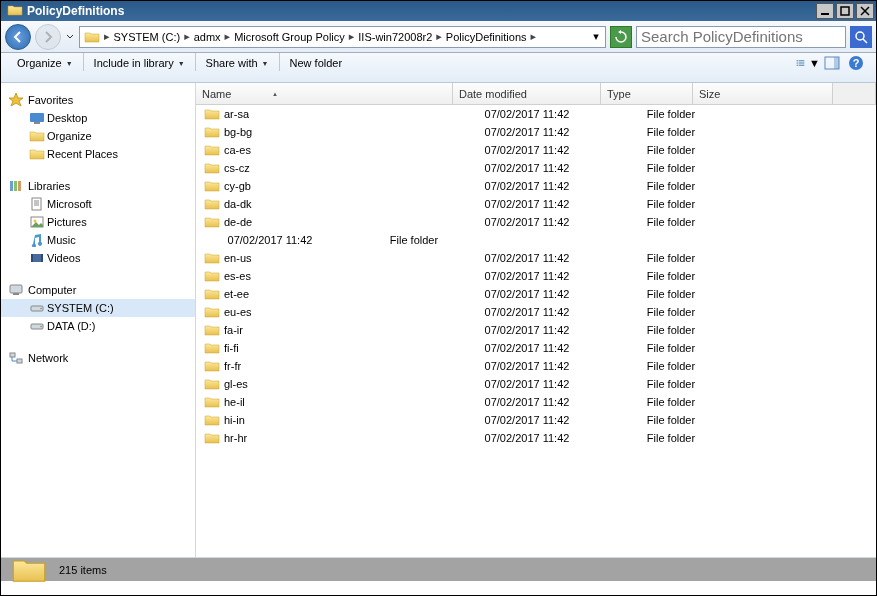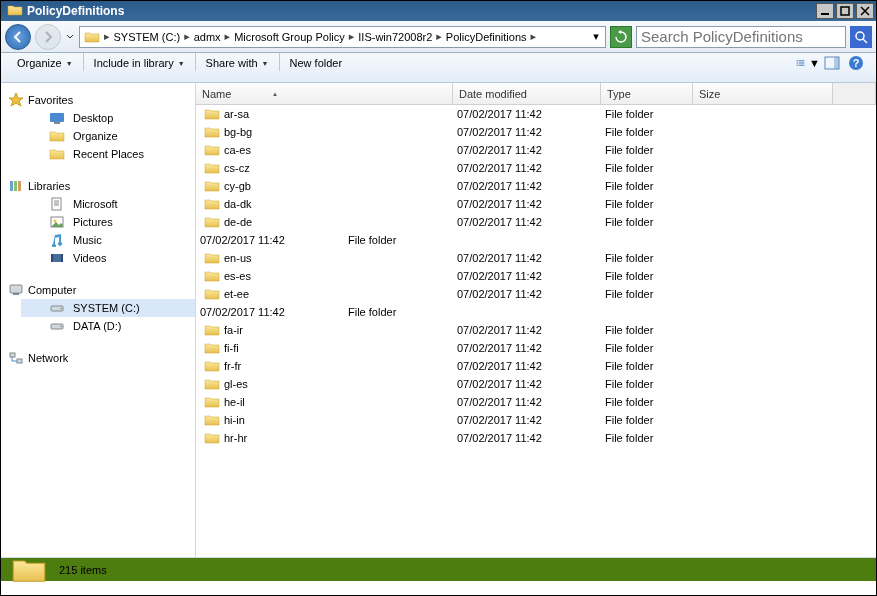--- a/index.html
+++ b/index.html
@@ -31,49 +31,49 @@
 .tbtn { padding: 4px 8px; cursor: pointer; display: flex; align-items: center; gap: 4px; }
 .tbtn .drop { font-size: 7px; color: #333; }
 .tbsep { width: 1px; height: 18px; background: #c0c8d0; margin: 0 2px; }
 .tspacer { flex: 1; }
 .ticon { width: 24px; height: 20px; display: flex; align-items: center; justify-content: center; cursor: pointer; }
 
 .content { display: flex; height: 474px; }
 .sidebar { width: 195px; border-right: 1px solid #d0d8e0; padding: 8px 0; overflow-y: auto; }
 .side-group { margin-bottom: 14px; }
 .side-head { display: flex; align-items: center; gap: 4px; padding: 2px 7px; cursor: pointer; }
-.side-item { display: flex; align-items: center; gap: 8px; padding: 2px 10px 2px 28px; cursor: pointer; margin-left: 20px; }
+.side-item { display: flex; align-items: center; gap: 2px; padding: 2px 10px 2px 28px; cursor: pointer; }
 .side-item.selected { background: #d8e8f8; }
 .side-ico { width: 16px; height: 14px; display: inline-flex; align-items: center; justify-content: center; }
 
 .main { flex: 1; display: flex; flex-direction: column; }
 .cols { height: 22px; background: linear-gradient(#fdfdfd, #efefef); border-bottom: 1px solid #d0d0d0; display: flex; }
 .col { border-right: 1px solid #d0d0d0; padding: 3px 6px; display: flex; align-items: center; cursor: pointer; font-size: 11px; color: #333; gap: 38px; }
 .col.name { width: 257px; }
 .col.date { width: 148px; }
 .col.type { width: 92px; }
 .col.size { width: 140px; }
 .col.scroll { flex: 1; background: #f0f0f0; }
 .sort-arrow { font-size: 7px; margin-left: 4px; color: #555; }
 
-.filelist { flex: 1; overflow-y: scroll; }
+.filelist { flex: 1; overflow-y: scroll; text-align: center; }
 .row { display: flex; padding: 1px 0; cursor: pointer; height: 18px; align-items: center; }
 .cell { padding: 0 4px; white-space: nowrap; overflow: hidden; }
 .cell.name { width: 257px; display: flex; align-items: center; gap: 4px; padding-left: 8px; }
 .cell.date { width: 148px; }
-.cell.type { width: 92px; }
+.cell.type { width: 92px; margin-left: 24px; }
 .cell.size { width: 140px; }
 .folder-ico { width: 16px; height: 14px; display: inline-flex; }
 
 .filelist::-webkit-scrollbar { width: 16px; }
 .filelist::-webkit-scrollbar-track { background: #f0f0f0; }
 .filelist::-webkit-scrollbar-thumb { background: #c0c0c0; border: 1px solid #a0a0a0; }
 .filelist::-webkit-scrollbar-button { background: #e0e0e0; height: 16px; border: 1px solid #a0a0a0; }
 
-.statusbar { height: 24px; border-top: 1px solid #d0d8e0; background: #4d7c0f; display: flex; align-items: center; padding: 4px 10px; gap: 12px; }
+.statusbar { height: 24px; border-top: 1px solid #d0d8e0; background: #a3a3a3; display: flex; align-items: center; padding: 4px 10px; gap: 12px; }
 .big-folder { width: 36px; height: 32px; }
 
 svg.folder path { fill: url(#fg); stroke: #c8a028; stroke-width: 0.5; }
 </style>
 </head>
 <body>
 
 <svg width="0" height="0" style="position:absolute">
   <defs>
     <linearGradient id="fg" x1="0" y1="0" x2="0" y2="1">
@@ -481,20 +481,28 @@
                 <path d="M1 3 L1 12 L15 12 L15 4 L7 4 L6 3 Z"></path>
               </svg>
             </span>
             <span>et-ee</span>
           </div>
           <div class="cell date">07/02/2017 11:42</div>
           <div class="cell type">File folder</div>
           <div class="cell size"></div>
         </div>
         <div class="row">
+          <div class="cell name">
+            <span class="folder-ico">
+              <svg class="folder" viewBox="0 0 16 14" width="16" height="14">
+                <path d="M1 3 L1 12 L15 12 L15 4 L7 4 L6 3 Z"></path>
+              </svg>
+            </span>
+            <span>eu-es</span>
+          </div>
           <div class="cell date">07/02/2017 11:42</div>
           <div class="cell type">File folder</div>
           <div class="cell size"></div>
         </div>
         <div class="row">
           <div class="cell name">
             <span class="folder-ico">
               <svg class="folder" viewBox="0 0 16 14" width="16" height="14">
                 <path d="M1 3 L1 12 L15 12 L15 4 L7 4 L6 3 Z"></path>
               </svg>

